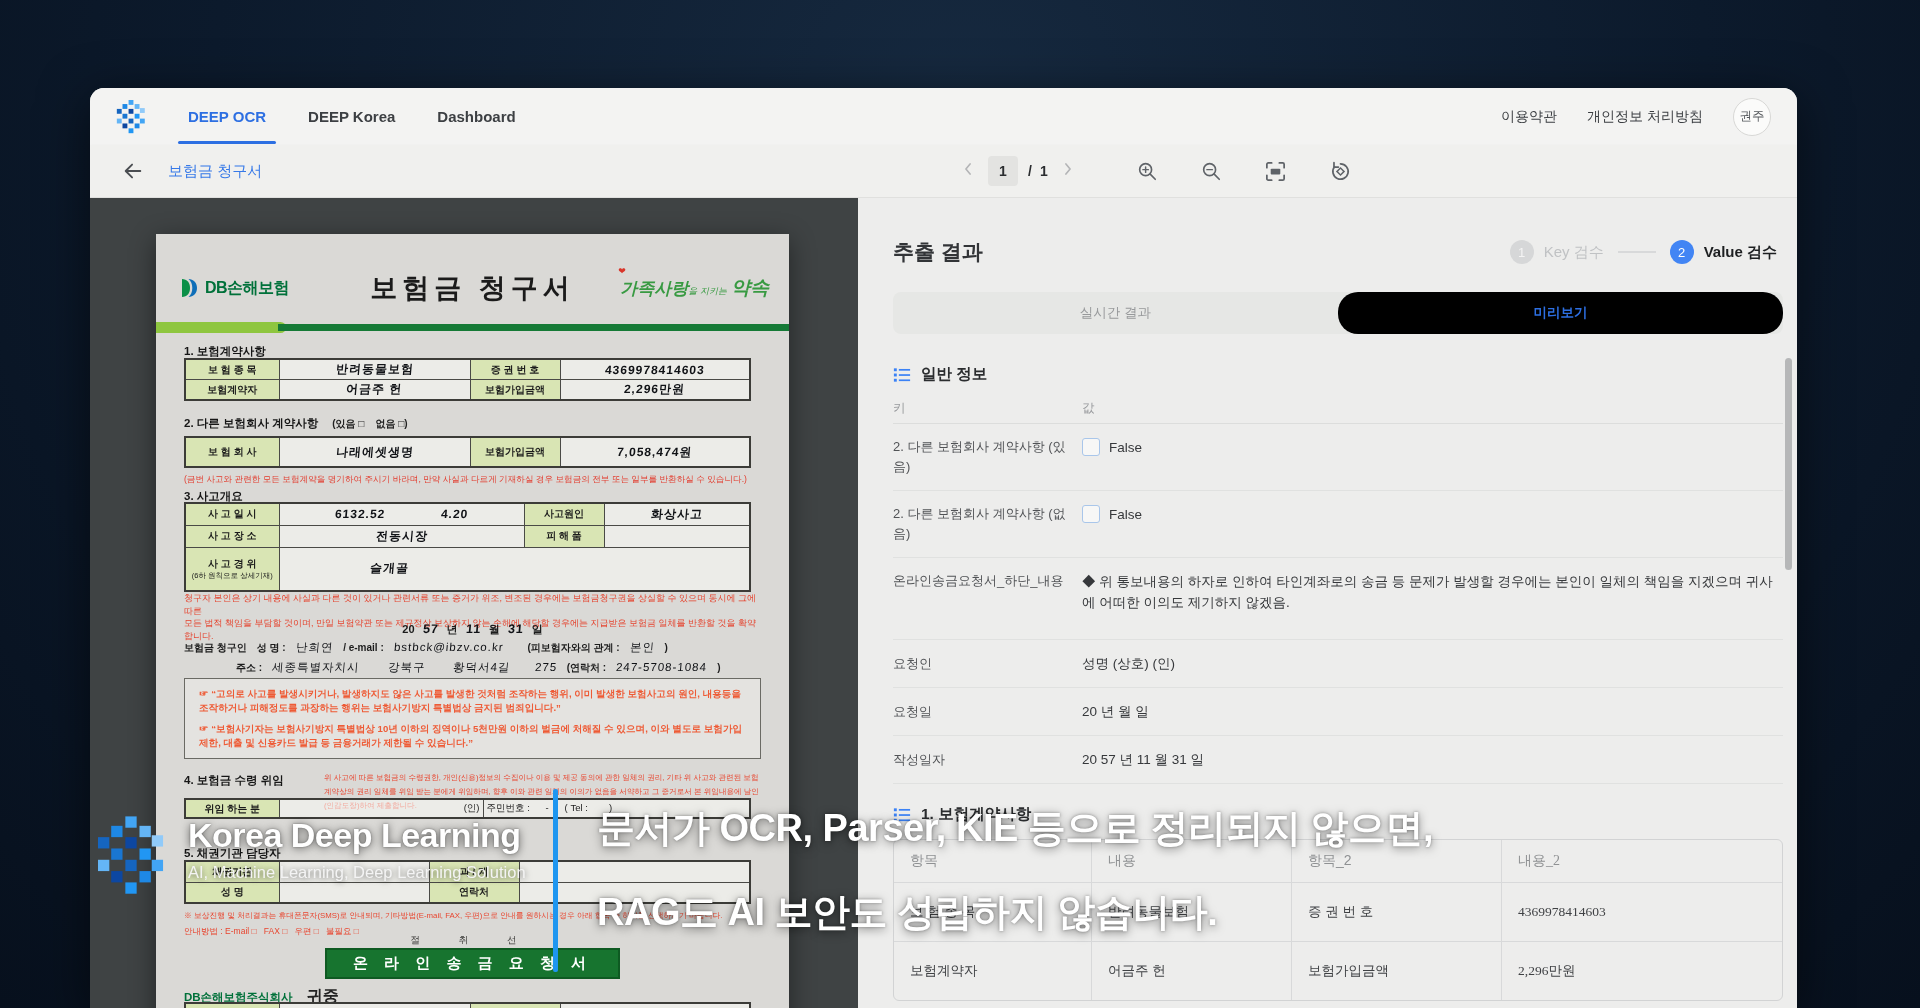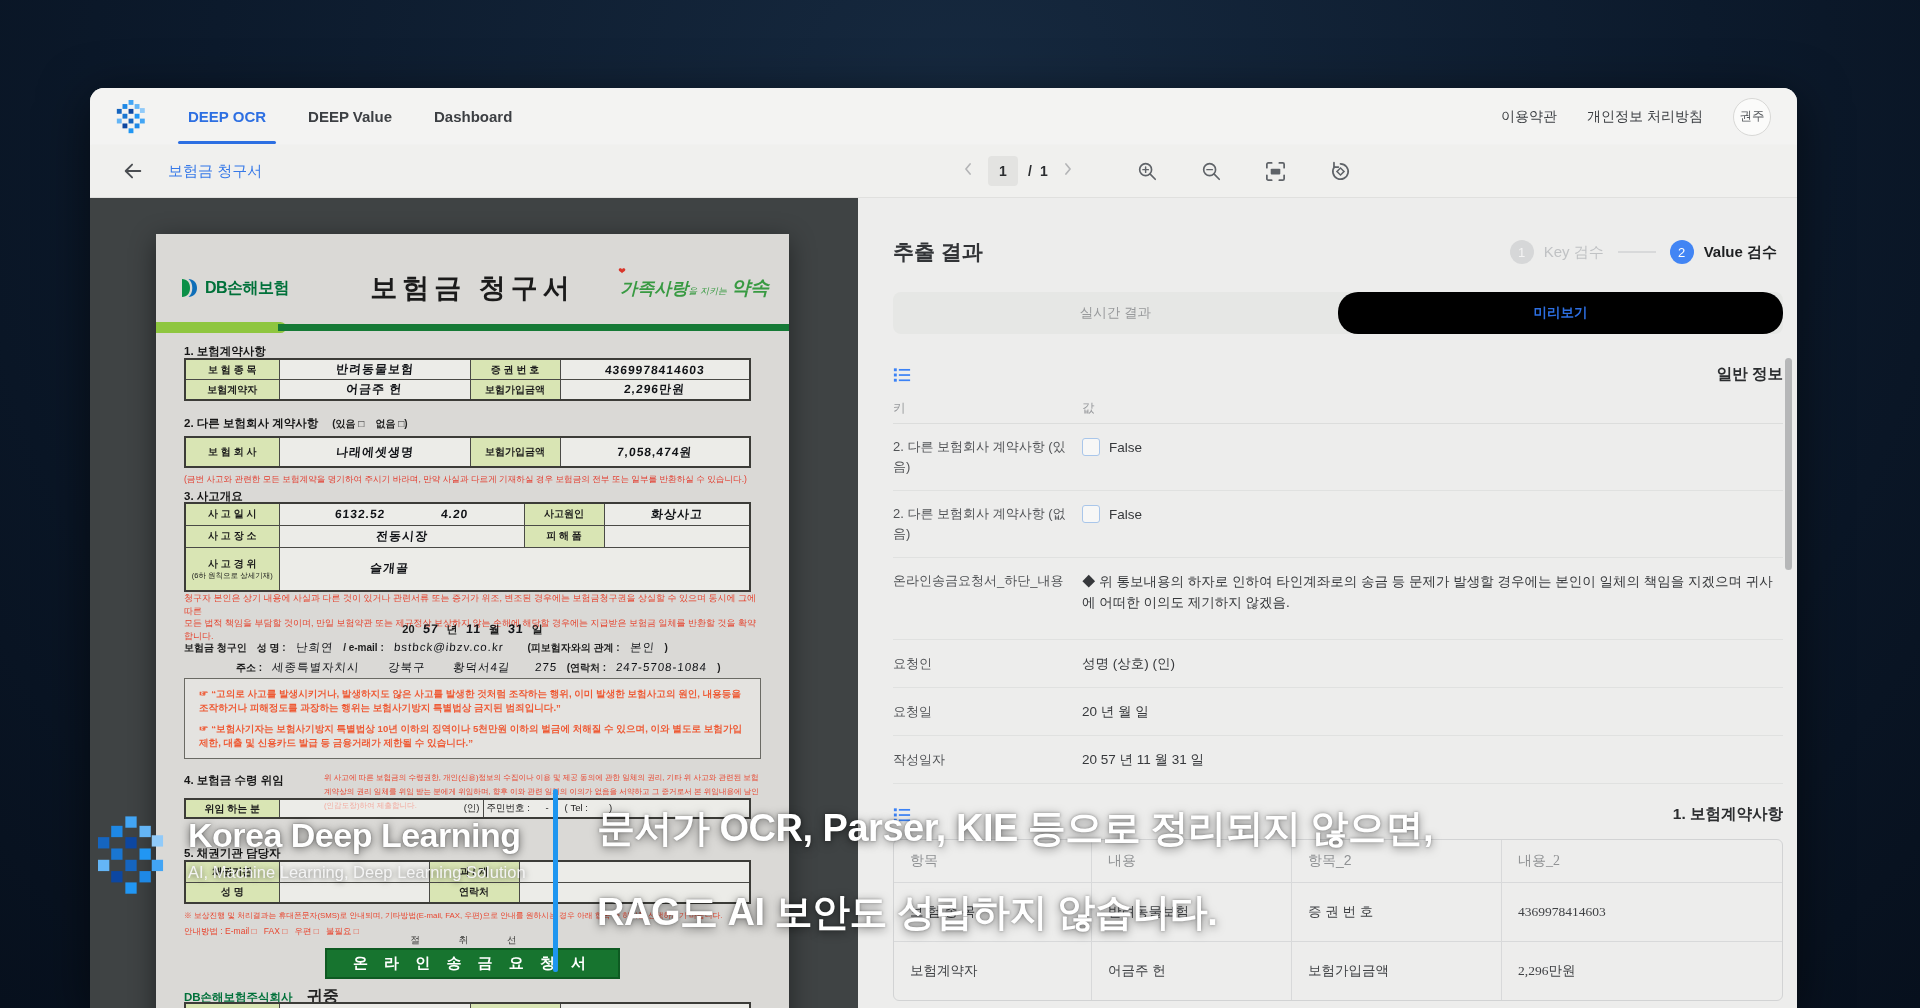--- a/index.html
+++ b/index.html
@@ -80,21 +80,21 @@
   .stepper{margin-left:auto;display:flex;align-items:center;gap:10px;}
   .stepc{width:24px;height:24px;border-radius:50%;display:flex;align-items:center;justify-content:center;font-size:13px;}
   .stepc.off{background:#d6d7d8;color:#f4f4f4;}
   .stepc.on{background:#4285f4;color:#fff;}
   .steplab.off{font-size:15px;color:#c0c2c4;}
   .steplab.on{font-size:15px;color:#1d1f21;font-weight:700;}
   .stepline{width:38px;height:2px;background:#d8d9da;margin:0 4px;}
   .segtabs{margin-top:26px;height:42px;display:flex;background:#e6e7e5;border-radius:8px;overflow:hidden;}
   .seg{flex:1;display:flex;align-items:center;justify-content:center;font-size:13.5px;color:#97999b;cursor:pointer;}
   .seg.active{background:#000000;color:#2d6fe2;border-radius:20px;font-weight:700;}
-  .sechead{margin-top:30px;display:flex;align-items:center;gap:10px;justify-content:space-between;}
+  .sechead{margin-top:30px;display:flex;align-items:center;gap:10px;}
   .sechead .t{font-size:15.5px;font-weight:700;color:#2b2d2f;}
   .colrow{margin-top:8px;height:30px;display:flex;align-items:center;border-bottom:1px solid #dcdddc;
           font-size:12.5px;color:#97999c;}
   .colrow .ck{width:189px;}
   .prow{display:flex;border-bottom:1px solid #e0e1e0;padding:13px 0;align-items:flex-start;}
   .pkey{width:189px;flex:0 0 189px;font-size:13px;color:#515356;line-height:20px;word-break:break-all;padding-right:16px;box-sizing:border-box;}
   .pval{font-size:13.5px;color:#36383b;line-height:21px;display:flex;align-items:flex-start;gap:9px;}
   .cbx{width:16px;height:16px;border:1.5px solid #a9c6ea;border-radius:3px;background:rgba(255,255,255,.55);
        flex:0 0 auto;margin-top:1px;cursor:pointer;}
   .grid{margin-top:14px;border:1px solid #d2d3d4;border-radius:6px;overflow:hidden;width:888px;}
@@ -135,21 +135,21 @@
         <rect x="44" y="34" width="12" height="12" fill="#2196f3"></rect>
       <rect x="0" y="46" width="12" height="12" fill="#64b5f6"></rect>
         <rect x="29" y="46" width="12" height="12" fill="#1565c0"></rect>
       <rect x="57" y="46" width="12" height="12" fill="#42a5f5"></rect>
         <rect x="14" y="58" width="12" height="12" fill="#0d47a1"></rect>
       <rect x="44" y="58" width="12" height="12" fill="#1e88e5"></rect>
         <rect x="29" y="70" width="12" height="12" fill="#2196f3"></rect>
     </svg>
     <div class="tabs">
       <div class="tab active">DEEP OCR</div>
-      <div class="tab">DEEP Value</div>
+      <div class="tab">DEEP Korea</div>
       <div class="tab">Dashboard</div>
     </div>
     <div class="top-links">
       <span>이용약관</span>
       <span>개인정보 처리방침</span>
       <div class="avatar">권주</div>
     </div>
   </div>
 
   <div class="toolbar">

